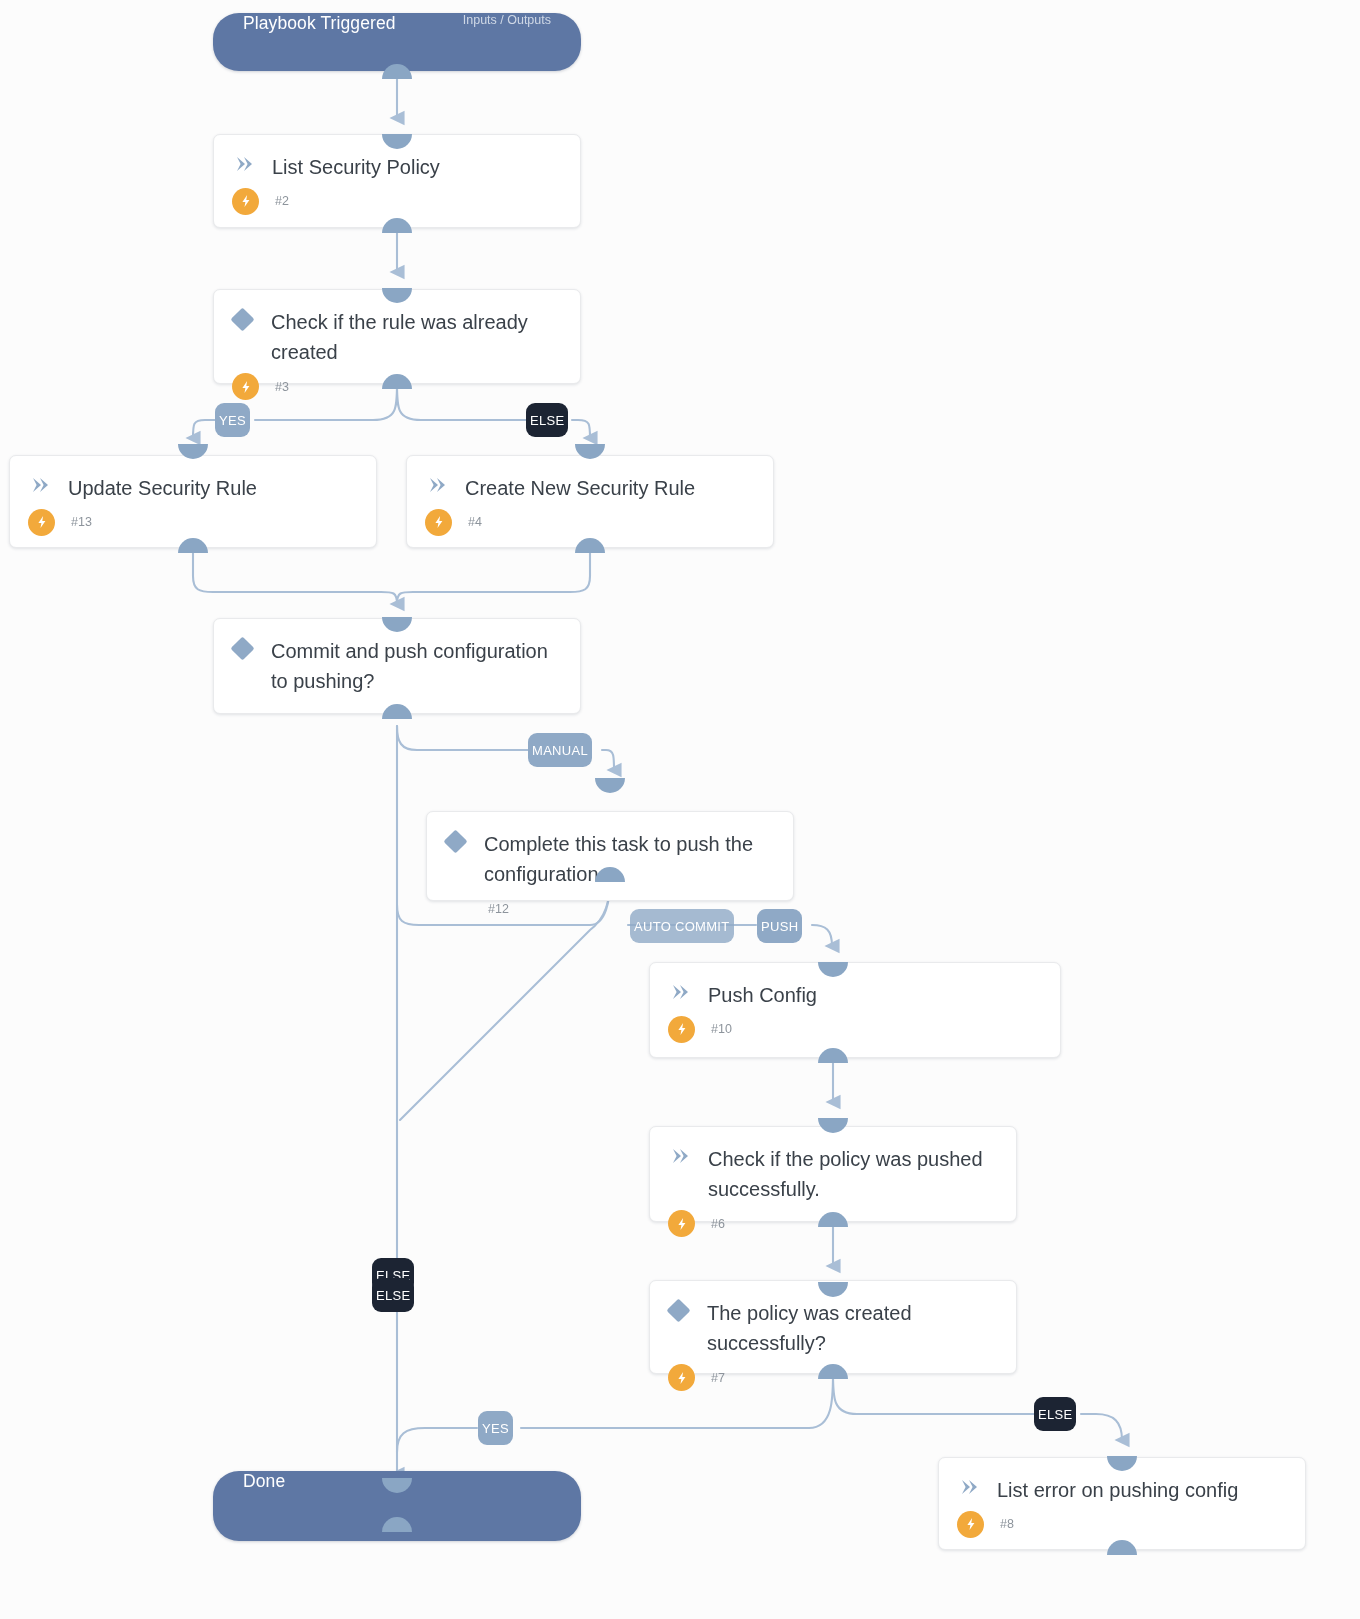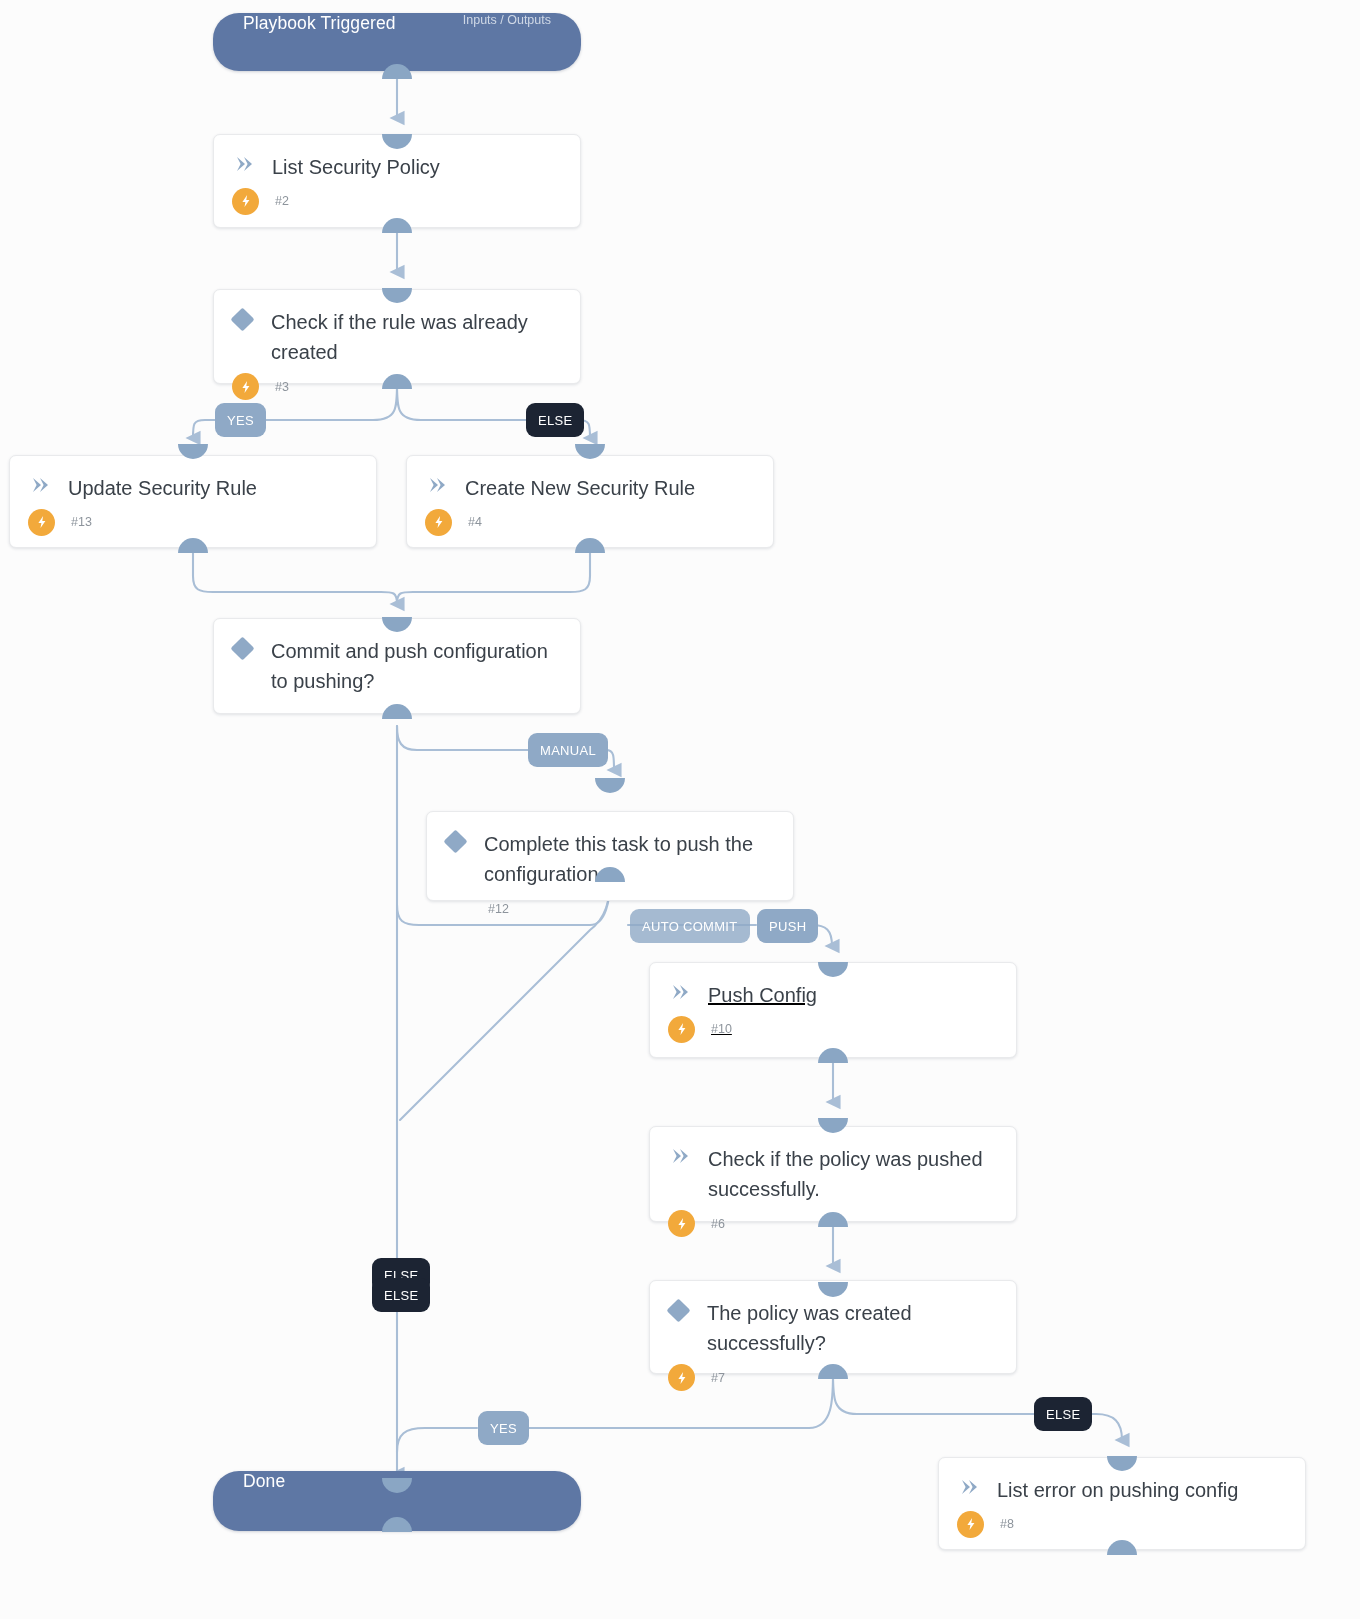--- a/index.html
+++ b/index.html
@@ -115,21 +115,21 @@
   .badge {
     position: absolute;
     z-index: 6;
     border-radius: 9px;
     color: #ffffff;
     font-size: 13px;
     letter-spacing: .3px;
     display: flex;
     align-items: center;
     justify-content: center;
-    padding: 0 12px;
+    padding: 0 4px;
     height: 34px;
     box-sizing: border-box;
     white-space: nowrap;
   }
   .badge.light { background: #8fa9c6; }
   .badge.dark  { background: #1c2433; }
   .badge.ghost { background: rgba(143,169,198,.80); }
 
   
   .port {
@@ -317,21 +317,21 @@
   <div class="port bottom" style="left:595px; top:867px;"></div>
 
   <div class="badge ghost" style="left:630px; top:909px;">
     <span>AUTO COMMIT</span>
   </div>
   <div class="badge light" style="left:757px; top:909px;">
     <span>PUSH</span>
   </div>
 
   <div class="port top" style="left:818px; top:947px;"></div>
-  <div class="card" style="left:649px; top:962px; width:368px; height:96px;text-decoration:underline;">
+  <div class="card" style="left:649px; top:962px; width:412px; height:96px;">
     <div class="card-row">
       <span class="card-glyph g-chevron">
         <svg width="22" height="22" viewBox="0 0 22 22">
           <path d="M5,4 L13,11 L5,18 L8.6,11 Z" fill="#8fa9c6"></path>
           <path d="M12,4 L20,11 L12,18 L15.6,11 Z" fill="#8fa9c6"></path>
         </svg>
       </span>
       <span class="card-title">Push Config</span>
     </div>
     <div class="card-foot">
@@ -414,18 +414,18 @@
         <svg width="14" height="14" viewBox="0 0 14 14">
           <path d="M8.1,1 L3.4,7.9 L6.4,7.9 L5.5,13 L10.4,6 L7.3,6 Z" fill="#ffffff"></path>
         </svg>
       </span>
       <span class="card-id">#8</span>
     </div>
   </div>
   <div class="port bottom" style="left:1107px; top:1540px;"></div>
 
   <div class="port top" style="left:382px; top:1463px;"></div>
-  <div class="pill" style="left:213px; top:1471px; width:368px; height:60px;">
+  <div class="pill" style="left:213px; top:1471px; width:368px; height:70px;">
     <span class="pill-title">Done</span>
   </div>
   <div class="port bottom" style="left:382px; top:1517px;"></div>
 
 </div>
 
 </body></html>

